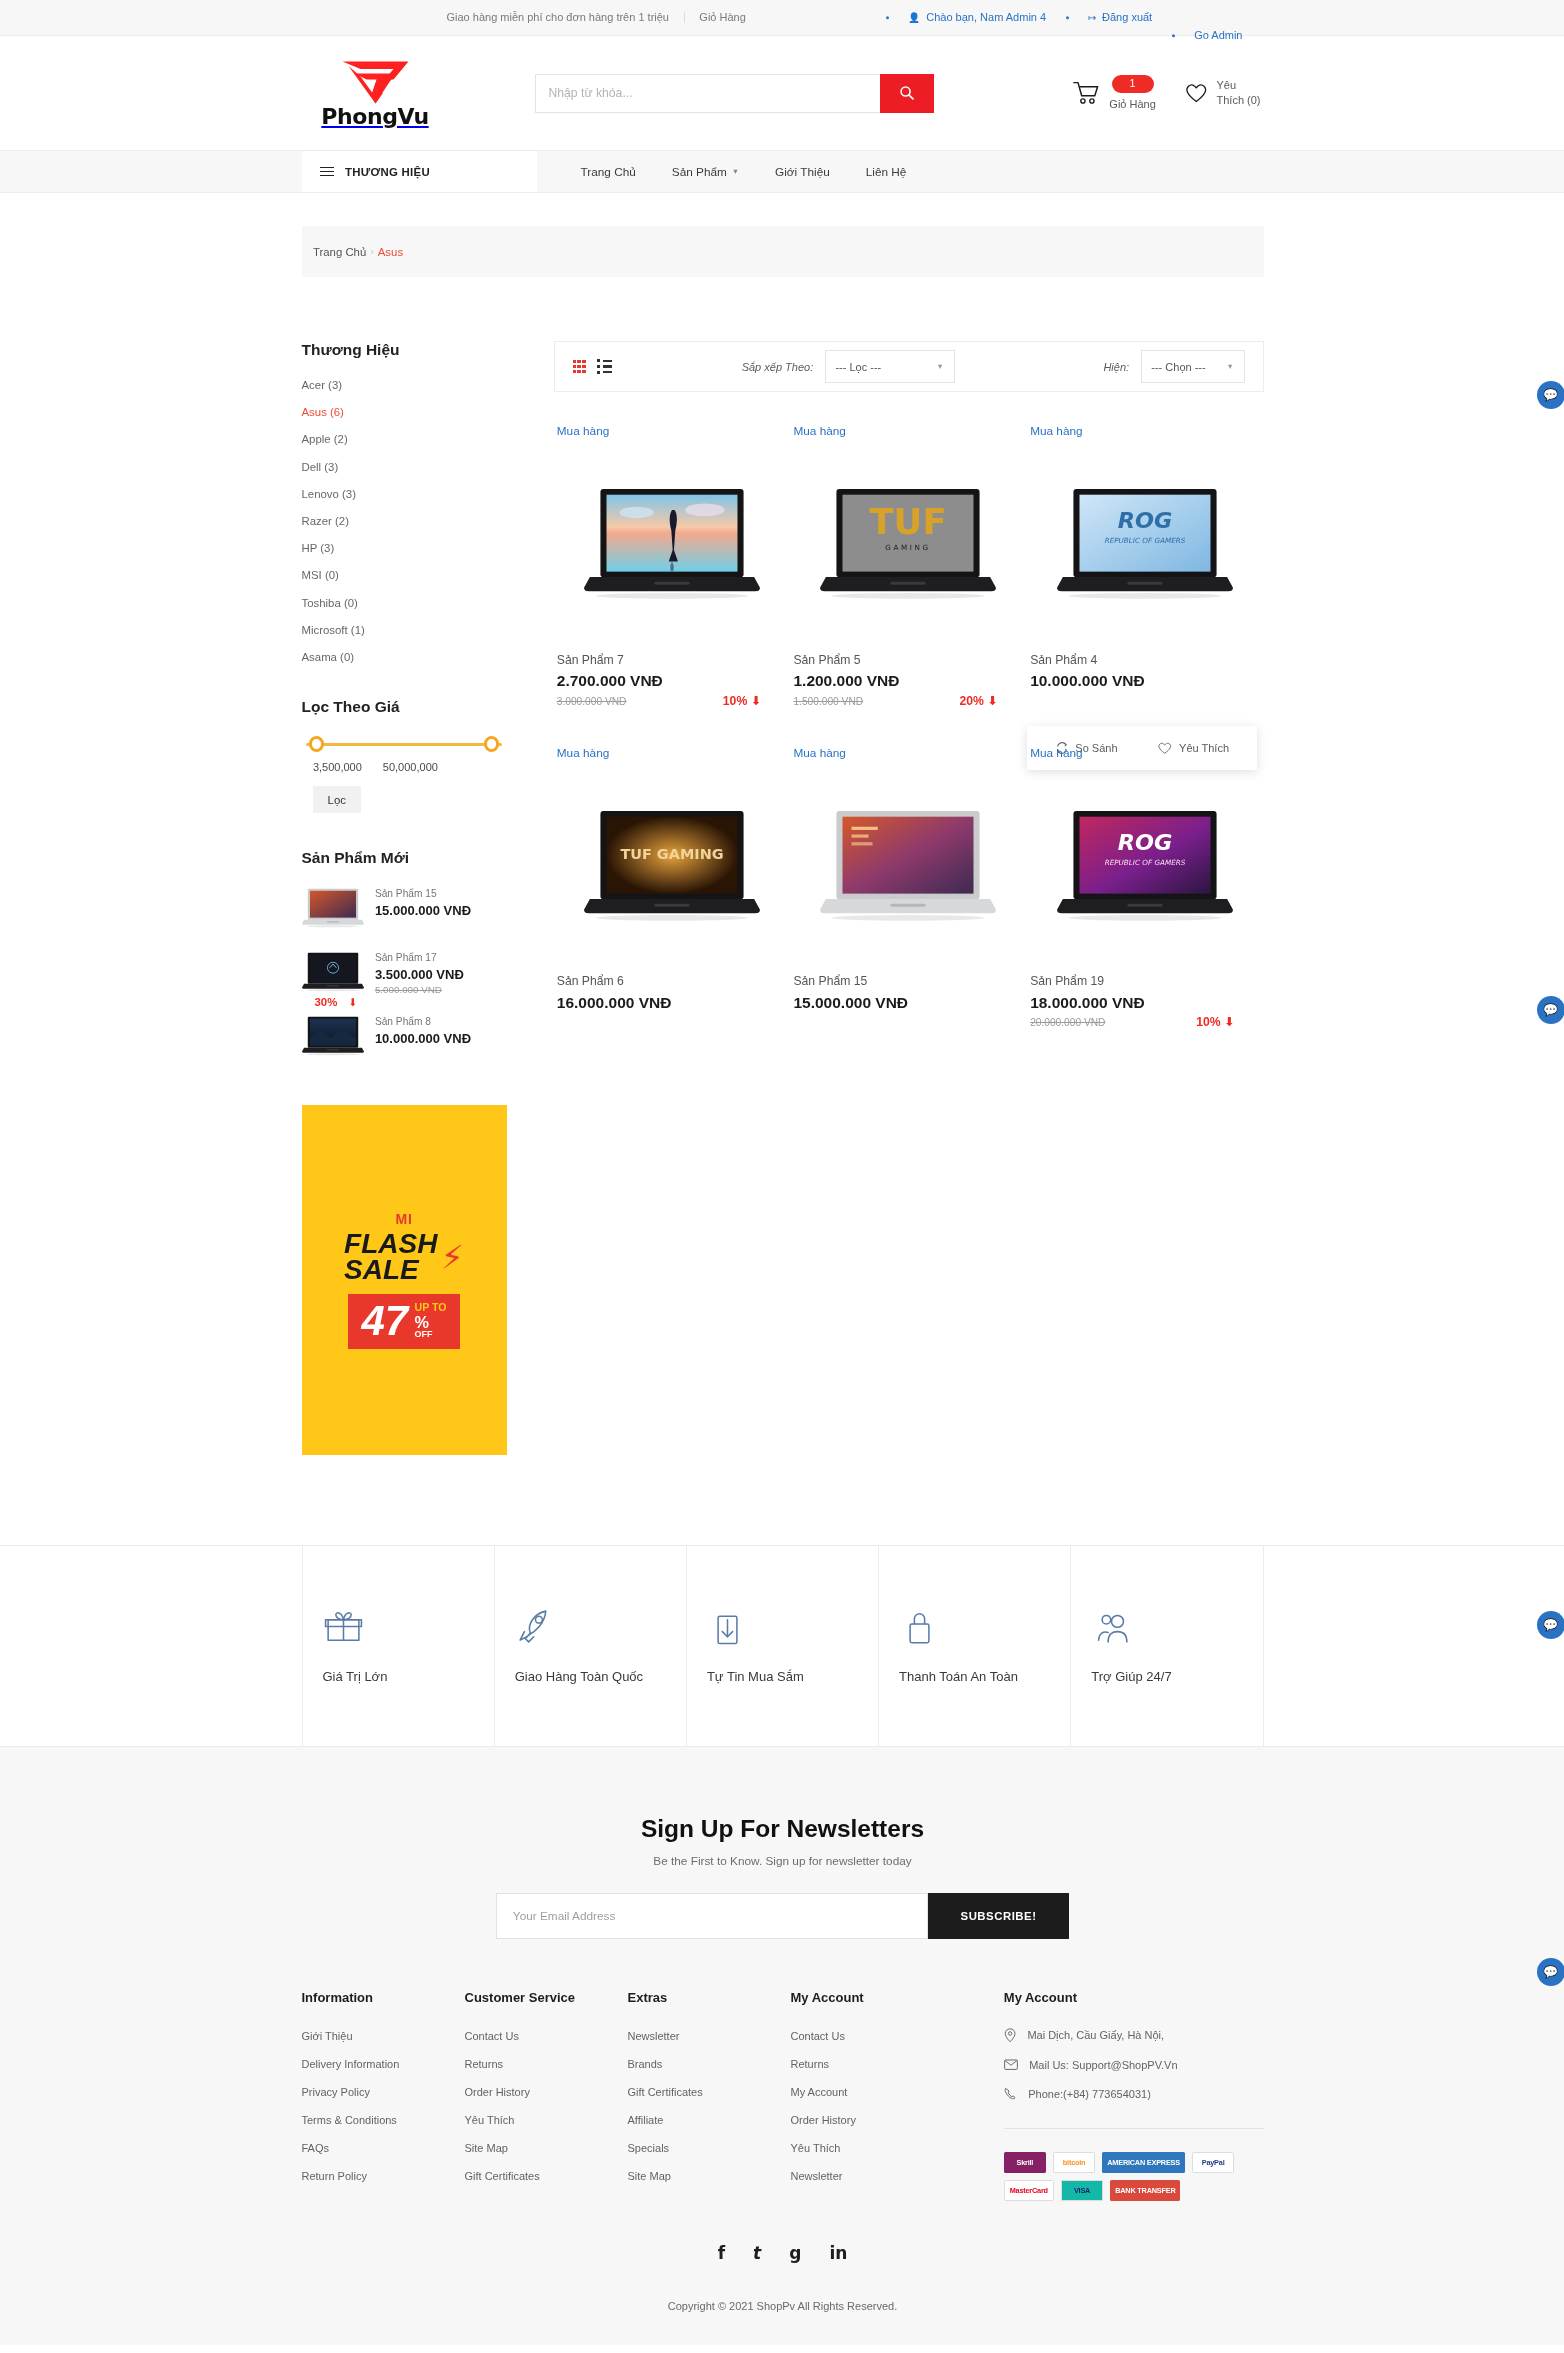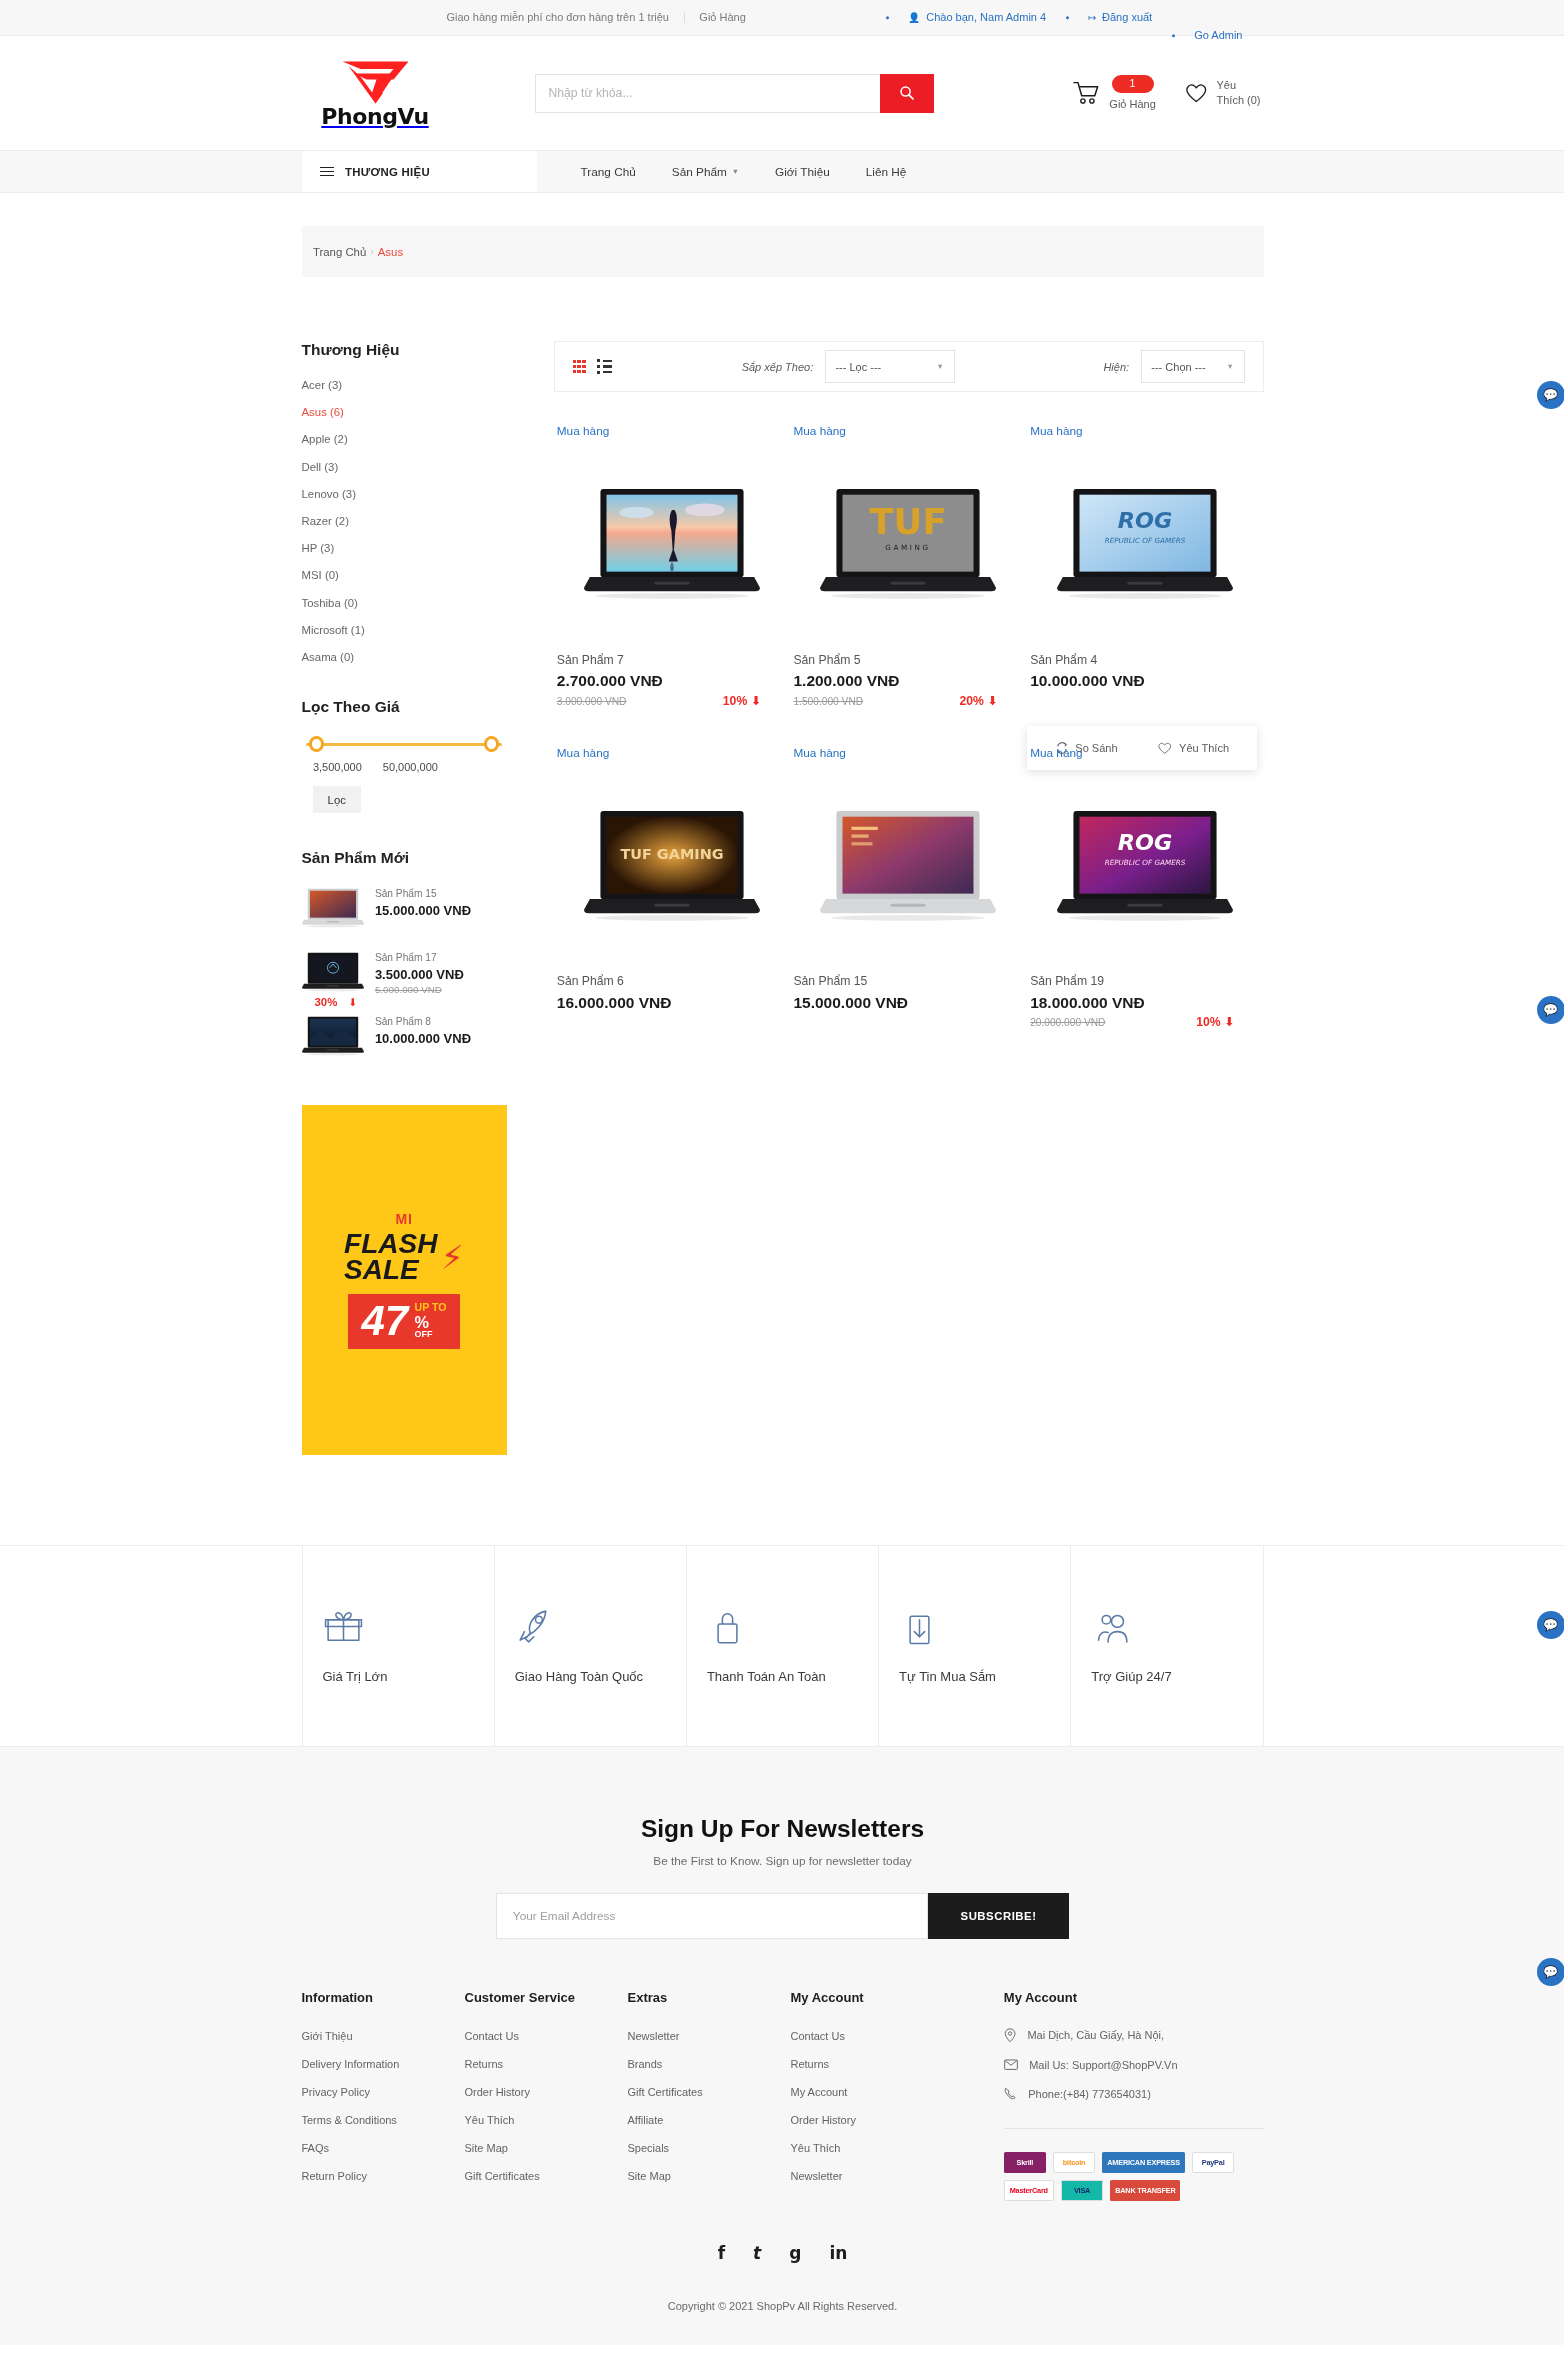--- a/index.html
+++ b/index.html
@@ -686,32 +686,32 @@
           <svg width="41" height="41" viewBox="0 0 48 48" fill="none" stroke="#5a7ba6" stroke-width="1.8" stroke-linejoin="round" stroke-linecap="round">
             <path d="M18 32 C14 22 22 9 36 6 C35 20 24 30 16 34 Z"></path>
             <circle cx="28" cy="16" r="4"></circle>
             <path d="M18 32 L12 38 L16 42 L22 36"></path>
             <path d="M11 30 L6 40 L14 36"></path>
           </svg>
           <div class="feat-lbl">Giao Hàng Toàn Quốc</div>
         </div>
         <div class="feat">
           <svg width="41" height="41" viewBox="0 0 48 48" fill="none" stroke="#5a7ba6" stroke-width="1.8" stroke-linejoin="round" stroke-linecap="round">
-            <rect x="13" y="21" width="22" height="22" rx="2"></rect>
-            <path d="M18 21 v-6 a6 6 0 0 1 12 0 v6"></path>
-          </svg>
-          <div class="feat-lbl">Thanh Toán An Toàn</div>
-        </div>
-        <div class="feat">
-          <svg width="41" height="41" viewBox="0 0 48 48" fill="none" stroke="#5a7ba6" stroke-width="1.8" stroke-linejoin="round" stroke-linecap="round">
             <rect x="13" y="12" width="22" height="32" rx="2"></rect>
             <path d="M24 16 v20"></path>
             <path d="M18 30 l6 6 l6 -6"></path>
           </svg>
           <div class="feat-lbl">Tự Tin Mua Sắm</div>
+        </div>
+        <div class="feat">
+          <svg width="41" height="41" viewBox="0 0 48 48" fill="none" stroke="#5a7ba6" stroke-width="1.8" stroke-linejoin="round" stroke-linecap="round">
+            <rect x="13" y="21" width="22" height="22" rx="2"></rect>
+            <path d="M18 21 v-6 a6 6 0 0 1 12 0 v6"></path>
+          </svg>
+          <div class="feat-lbl">Thanh Toán An Toàn</div>
         </div>
         <div class="feat">
           <svg width="41" height="41" viewBox="0 0 48 48" fill="none" stroke="#5a7ba6" stroke-width="1.8" stroke-linejoin="round" stroke-linecap="round">
             <circle cx="18" cy="16" r="5"></circle>
             <circle cx="31" cy="18" r="7"></circle>
             <path d="M9 40 C9 32 15 29 20 31"></path>
             <path d="M20 42 C20 33 25 30 31 30 C37 30 42 33 42 42"></path>
           </svg>
           <div class="feat-lbl">Trợ Giúp 24/7</div>
         </div>

